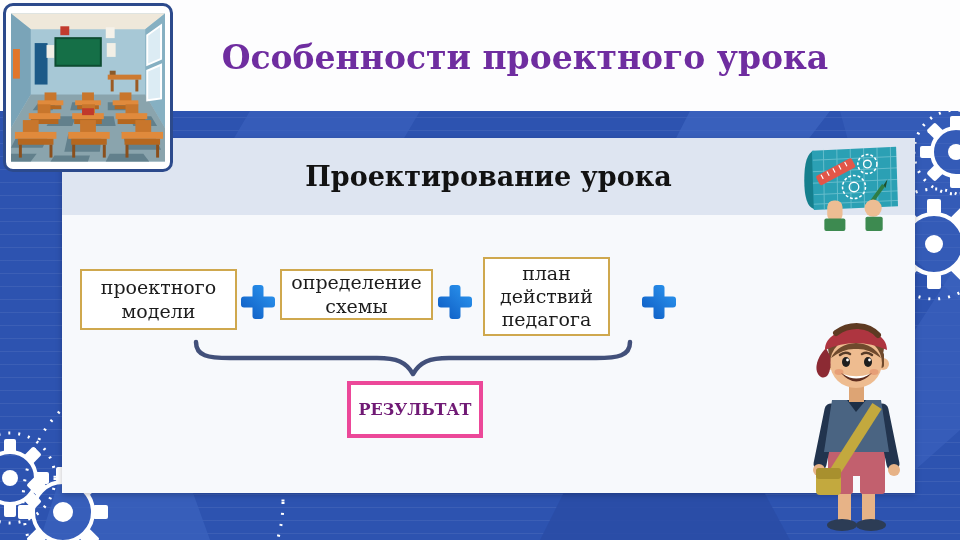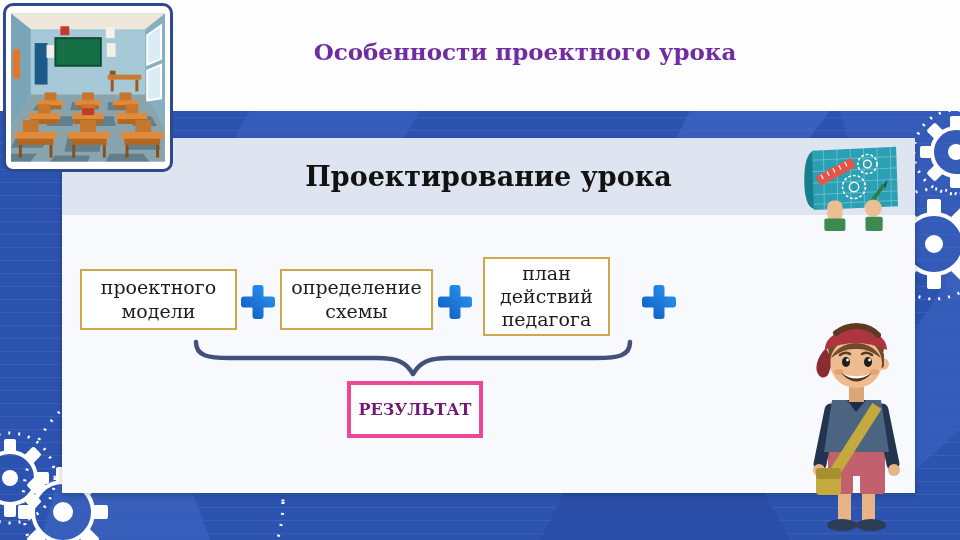--- a/index.html
+++ b/index.html
@@ -16,21 +16,21 @@
     z-index:0;
   }
   .bg-svg{position:absolute;inset:0;z-index:1;}
   
   .top-band{
     position:absolute;left:0;top:0;width:960px;height:111px;
     background:#fdfdfe;z-index:2;
   }
   .slide-title{
     position:absolute;left:180px;right:90px;top:38px;margin:0;
-    text-align:center;font-size:23px;font-weight:bold;color:#6f2da0;
+    text-align:center;font-size:33px;font-weight:bold;color:#6f2da0;
   }
   
   .classroom-frame{
     position:absolute;left:3px;top:3px;width:170px;height:169px;
     background:#fff;border:3px solid #2c4a8c;border-radius:10px;
     box-sizing:border-box;padding:5px;z-index:5;
   }
   .classroom-frame svg{display:block;width:100%;height:100%;}
   
   .panel{
@@ -46,21 +46,21 @@
   }
   .blueprint{position:absolute;right:8px;top:5px;width:106px;height:88px;}
   
   .flow-box{
     position:absolute;box-sizing:border-box;background:#ffffff;
     border:2px solid #cfa84e;display:flex;align-items:center;justify-content:center;
     text-align:center;font-size:19px;color:#1c1c1c;line-height:1.22;
     z-index:6;
   }
   .box-1{left:80px;top:269px;width:157px;height:61px;padding:0 10px;}
-  .box-2{left:280px;top:269px;width:153px;height:61px;padding:0 10px;}
+  .box-2{left:280px;top:269px;width:153px;height:51px;padding:0 10px;}
   .box-3{left:483px;top:257px;width:127px;height:79px;padding:0 24px;}
   .box-4{left:683px;top:257px;width:152px;height:79px;padding:0 24px;}
   .plus{position:absolute;width:38px;height:38px;z-index:6;}
   .plus-1{left:239px;top:283px;}
   .plus-2{left:436px;top:283px;}
   .plus-3{left:640px;top:283px;}
   .brace{position:absolute;left:190px;top:338px;z-index:6;}
   .result-box{
     position:absolute;left:347px;top:381px;width:136px;height:57px;
     box-sizing:border-box;background:#fff;border:4px solid #ec4899;

